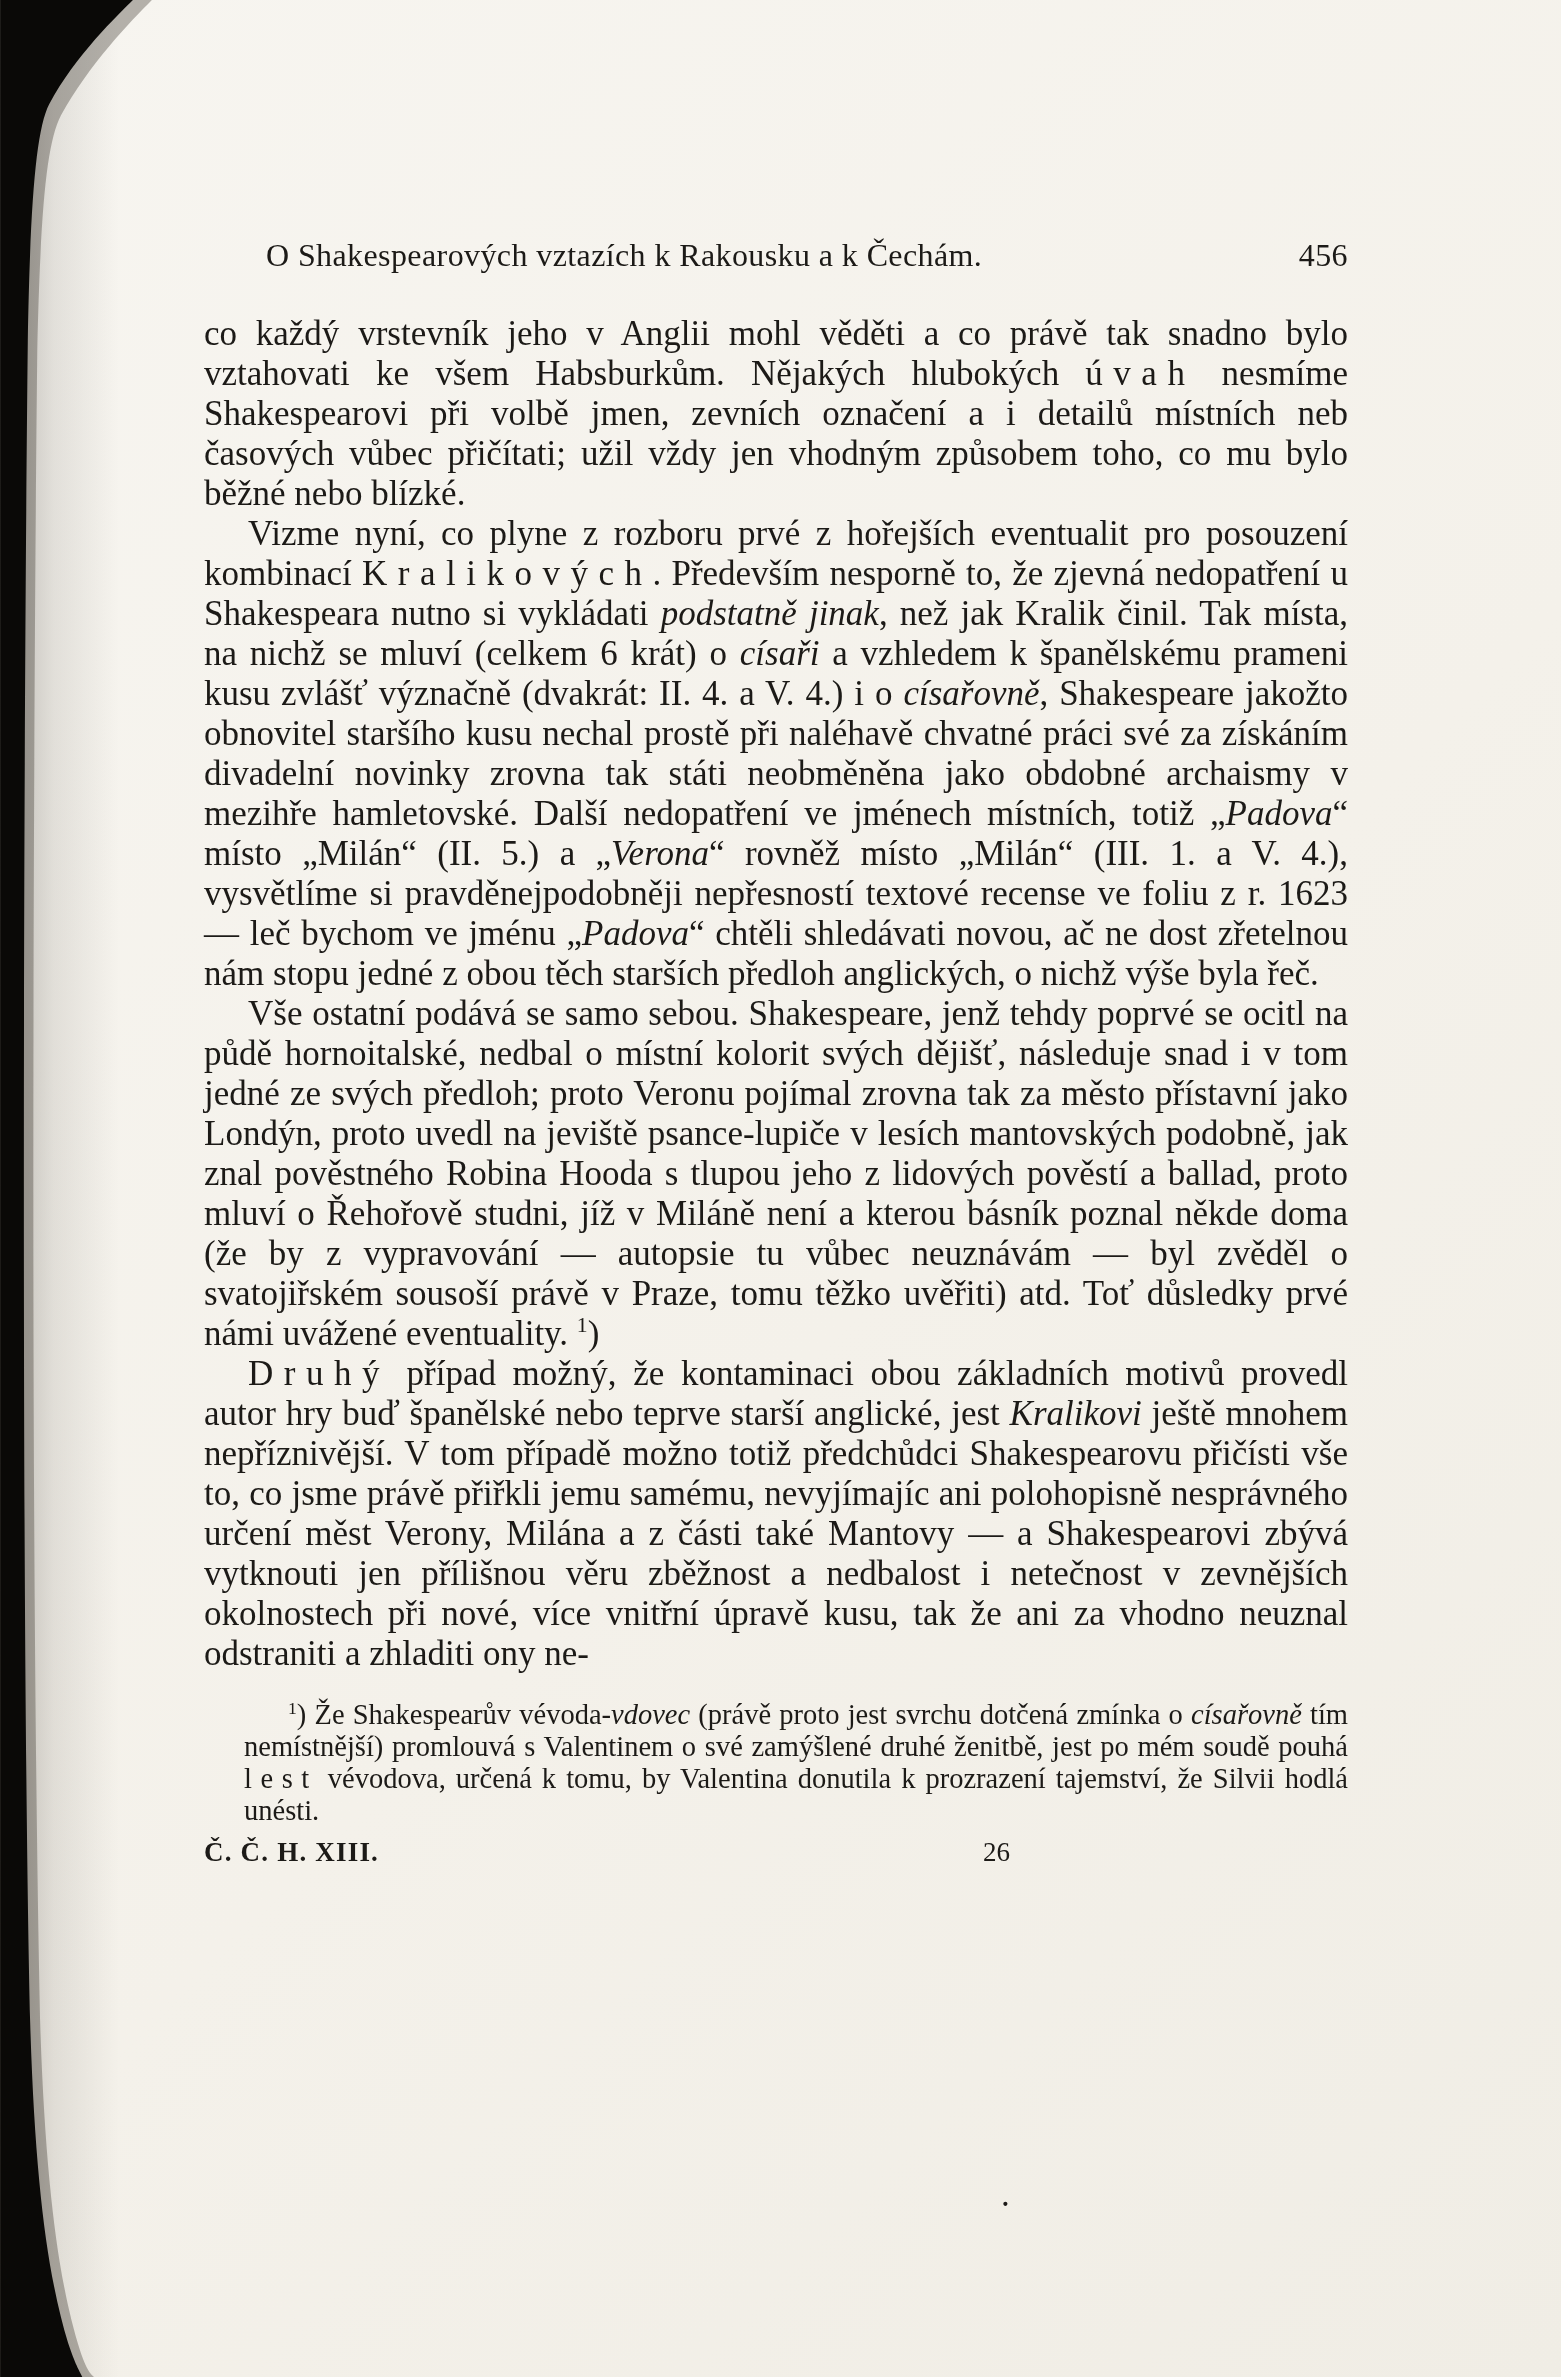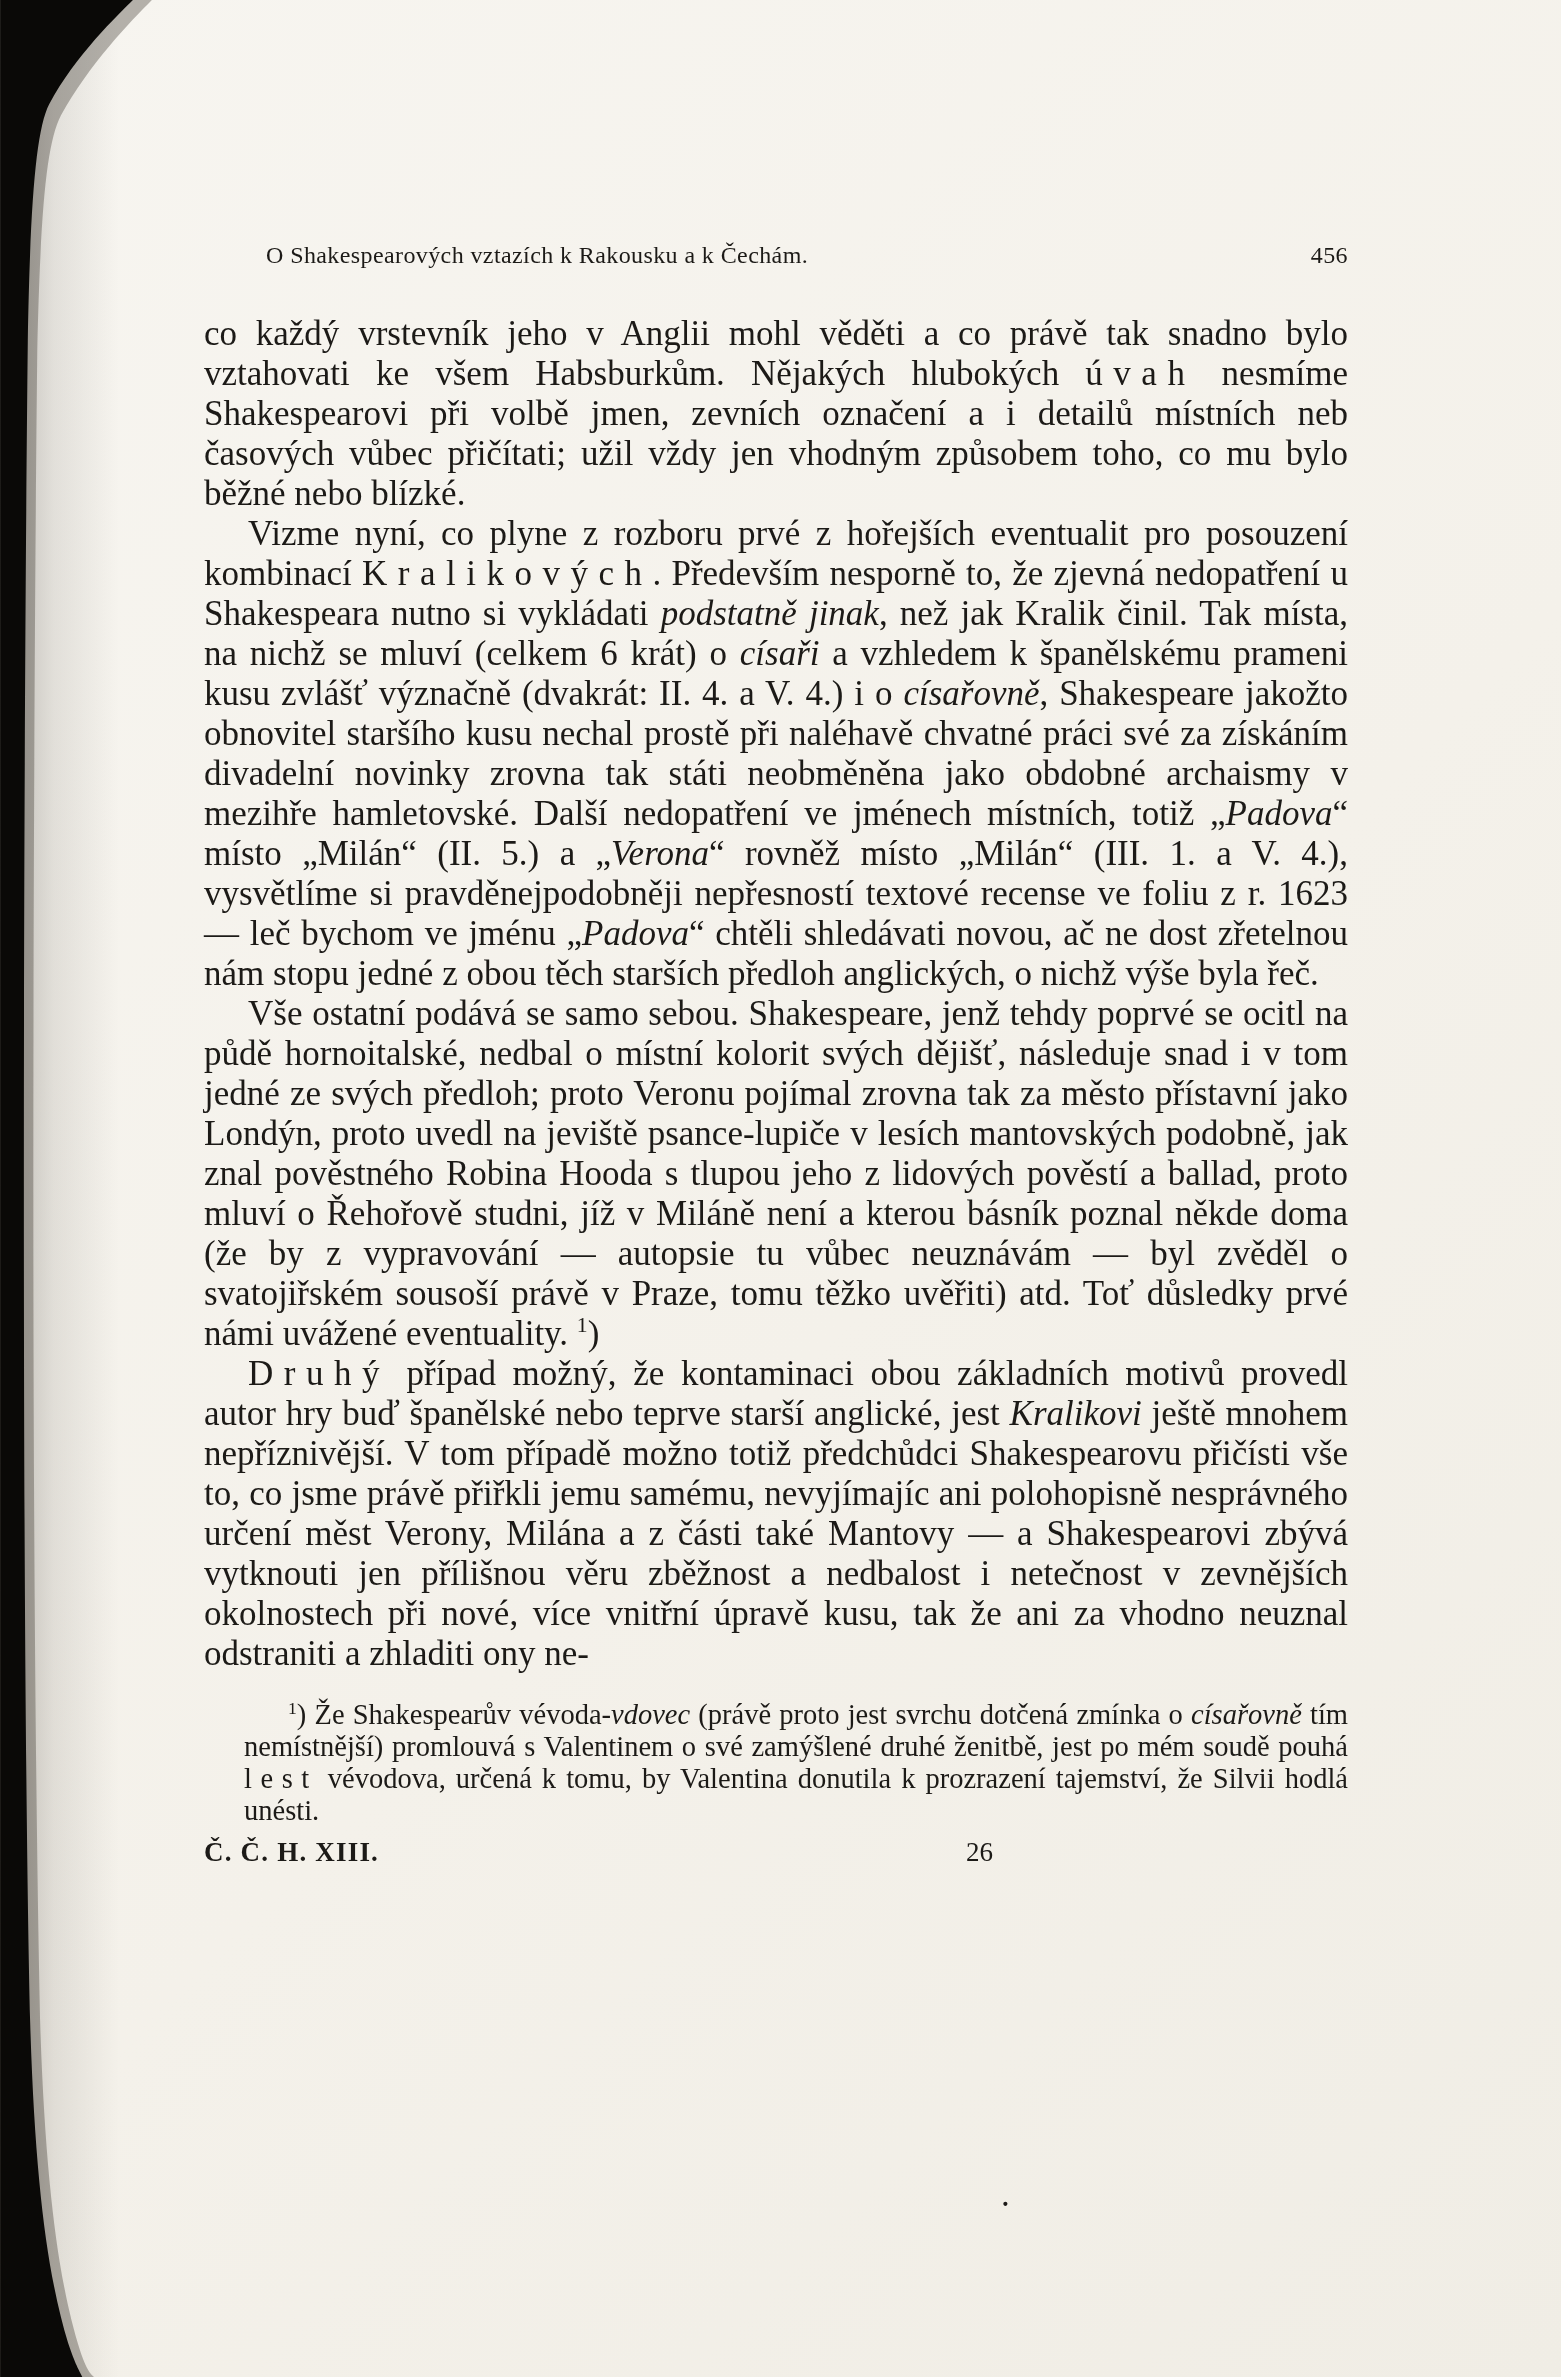--- a/index.html
+++ b/index.html
@@ -19,36 +19,36 @@
   .binding-svg{position:absolute;left:0;top:0;display:block;}
   .edge-shade{
     position:absolute;left:0;top:0;bottom:0;width:119px;
     background:linear-gradient(90deg,rgba(45,40,33,0.30),rgba(45,40,33,0.10) 45%,rgba(45,40,33,0) 100%);
     pointer-events:none;
   }
   .content{position:absolute;left:204px;top:236px;width:1144px;}
   .running-head{
     position:relative;
     display:flex;justify-content:space-between;align-items:baseline;
-    font-size:24px;line-height:38px;
+    font-size:32px;line-height:38px;
     padding-left:62px;
     margin:0 0 40px 0;
     letter-spacing:0.4px;
   }
   .body p{margin:0;font-size:35px;line-height:40px;text-align:justify;font-family:Liberation Serif, serif;}
   .body p.indent{text-indent:44px;}
   .run-n{font-style:normal;}
   .run-i{font-style:italic;}
   .run-sp{letter-spacing:0.30em;}
   .run-sup{font-size:0.62em;vertical-align:super;line-height:0;}
   .footnote{margin-top:25px;margin-left:40px;}
   .footnote p{margin:0;font-size:28.5px;line-height:32px;text-align:justify;text-indent:44px;}
   .footer{position:relative;margin-top:10px;font-size:27px;height:36px;}
   .footer .sig{font-weight:bold;letter-spacing:1.2px;}
-  .footer .sheet{position:absolute;left:762px;top:0;font-weight:normal;}
+  .footer .sheet{position:absolute;left:779px;top:0;font-weight:normal;}
   .stray{position:absolute;left:1001px;top:2175px;font-size:35px;color:var(--ink);}
 </style>
 </head>
 <body>
 
 <div class="page">
 
   <div class="edge-shade"></div>
 
   <svg class="binding-svg" width="1561" height="2377" viewBox="0 0 1975 3008" aria-hidden="true">

